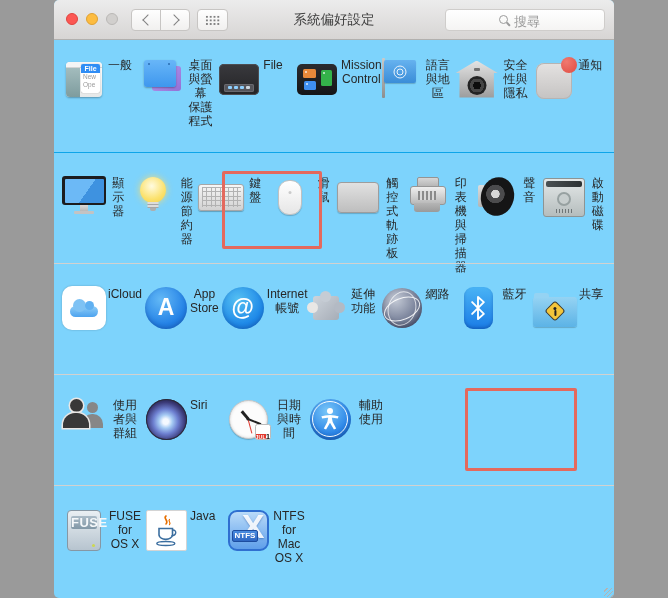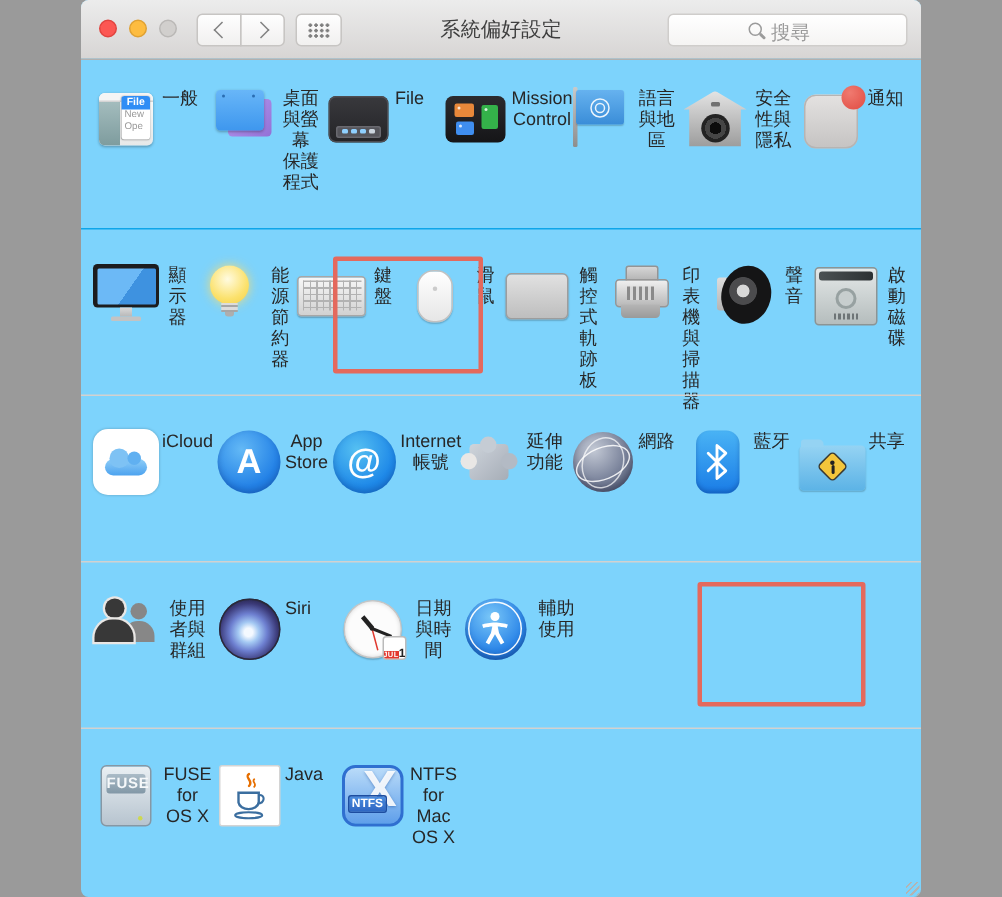--- a/index.html
+++ b/index.html
@@ -172,21 +172,21 @@
   .tm{width:41px;height:41px;border-radius:50%;background:radial-gradient(circle at 42% 35%,#47857c,#1d524c 60%,#0d332f);position:relative;box-shadow:inset 0 0 0 1px #0a2a27;}
   .tm::before{content:"";position:absolute;inset:5px;border-radius:50%;border:3px solid #cfdeda;border-left-color:transparent;transform:rotate(40deg);box-sizing:border-box;}
   .tm-arrow{position:absolute;left:3px;top:10px;width:0;height:0;border:4.5px solid transparent;border-right-color:#cfdeda;transform:rotate(-30deg);}
   .tm-h{width:2px;height:8px;background:#e9f2ef;transform:translate(-50%,-100%) rotate(30deg);}
   .tm-m{width:2px;height:12px;background:#e9f2ef;transform:translate(-50%,-100%) rotate(140deg);}
   
   .acc{width:41px;height:41px;border-radius:50%;background:radial-gradient(circle at 42% 30%,#79c7f8,#2c86e8 60%,#1b6fd6);box-shadow:inset 0 -3px 5px rgba(0,20,70,.35);display:flex;align-items:center;justify-content:center;position:relative;}
   .acc::before{content:"";position:absolute;inset:2.5px;border-radius:50%;border:1.5px solid rgba(255,255,255,.95);}
   
   .fu{width:34px;height:41px;background:linear-gradient(180deg,#e9eff3,#b7c4cf);border:1px solid #8697a4;border-radius:4px;position:relative;box-sizing:border-box;}
-  .fu-band{position:absolute;top:5px;left:3px;right:3px;height:13px;background:linear-gradient(180deg,#aabbc7,#8298a7);border-radius:2px;color:#f5f8fa;font-size:10px;font-weight:bold;text-align:center;line-height:13px;letter-spacing:.5px;}
+  .fu-band{position:absolute;top:5px;left:3px;right:3px;height:13px;background:linear-gradient(180deg,#aabbc7,#8298a7);border-radius:2px;color:#f5f8fa;font-size:13px;font-weight:bold;text-align:center;line-height:13px;letter-spacing:.5px;}
   .fu::after{content:"";position:absolute;bottom:3px;right:5px;width:3px;height:3px;border-radius:50%;background:#cdd851;}
   
   .jv{width:41px;height:41px;background:#fff;border:1px solid #d4d4d4;border-radius:2px;display:flex;align-items:center;justify-content:center;box-sizing:border-box;}
   
   .nt{width:41px;height:41px;border-radius:9px;background:linear-gradient(180deg,#b9dbf9,#5f9fea);border:2px solid #2f6fd0;position:relative;overflow:hidden;box-sizing:border-box;}
   .nt-x{position:absolute;right:2px;top:-5px;font-size:34px;font-weight:bold;color:rgba(255,255,255,.9);text-shadow:0 1px 2px rgba(30,80,160,.5);}
   .nt-l{position:absolute;left:2px;bottom:7px;background:linear-gradient(180deg,#4a8de0,#2e66c2);border:1px solid #1d4da0;color:#fff;font-size:8px;font-weight:bold;padding:0 2px;border-radius:2px;line-height:10px;}
   
   .grip{position:absolute;right:1px;bottom:1px;width:9px;height:9px;background:repeating-linear-gradient(135deg,transparent 0 2px,#b5b3b1 2px 3px);}
 </style>

